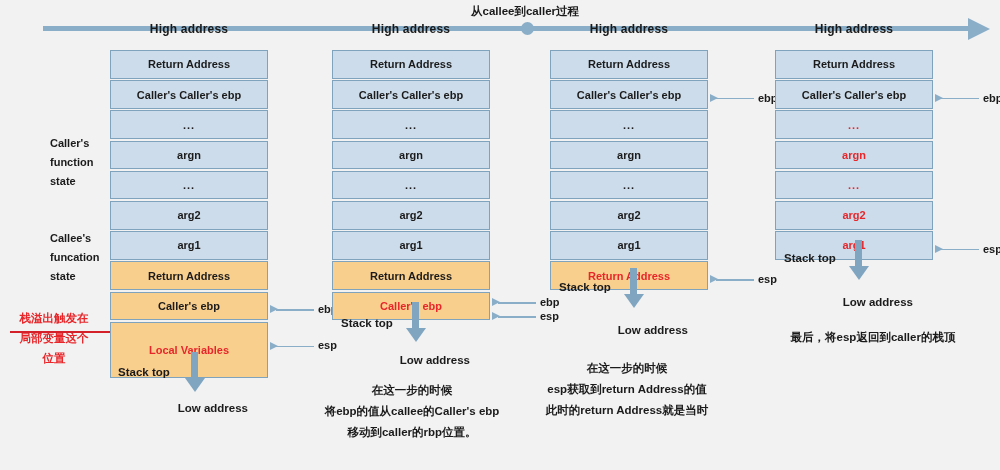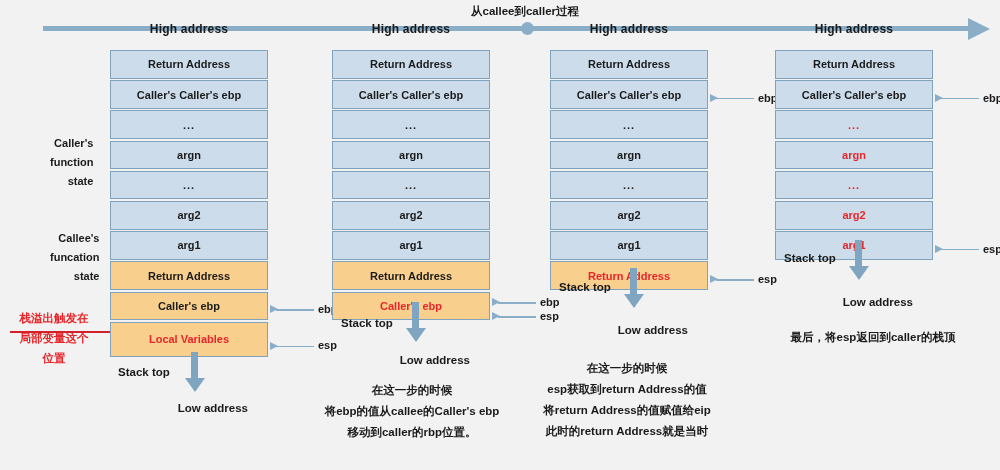--- a/index.html
+++ b/index.html
@@ -46,37 +46,37 @@
     height:28.7px;
     border:1.4px solid #7fa3bd;
     display:flex;align-items:center;justify-content:center;
     font-size:11px;font-weight:bold;
     margin-bottom:1.5px;
     white-space:nowrap;
   }
   .cell.blue{background:#ccdcea;color:#1b1b1b;}
   .cell.orange{background:#f9cf8e;color:#1b1b1b;}
   .cell.red{color:#e8262a;}
-  .cell.tall{height:35px;}
+  .cell.tall{height:56px;}
   .cell.dots{letter-spacing:1px;}
 
   
   .reg{
     font-size:11px;font-weight:bold;color:#1a1a1a;
   }
   .reg-line{height:1.6px;background:#8aaec8;}
   .reg-head{
     width:0;height:0;
     border-top:4.5px solid transparent;
     border-bottom:4.5px solid transparent;
     border-right:8px solid #8aaec8;
   }
 
   
-  .grp{font-size:11px;font-weight:bold;line-height:19px;text-align:right;}
+  .grp{font-size:11px;font-weight:bold;line-height:19px;text-align:left;}
 
   
   .stacktop{font-size:11.5px;font-weight:bold;padding-left:8px;}
   .lowaddr{font-size:11.5px;font-weight:bold;text-align:right;width:120px;}
 
   
   .down-shaft{width:7px;background:#7fa5c1;}
   .down-head{
     width:0;height:0;
     border-left:10px solid transparent;
@@ -198,21 +198,20 @@
     <div class="abs reg-head" style="left: 710px; top: 275.25px; transform: rotate(180deg);"></div>
     <div class="abs reg-line" style="left: 716px; top: 278.95px; width: 38px;"></div>
     <div class="abs reg" style="left: 758px; top: 272.75px;">esp</div>
     <div class="abs stacktop" style="left: 551px; top: 281px;">Stack top</div>
     <div class="abs down-shaft" style="left: 630px; top: 268px; height: 26px;"></div>
     <div class="abs down-head" style="left: 623.5px; top: 294px;"></div>
     <div class="abs lowaddr" style="left: 568px; top: 324px;">Low address</div>
     <div class="abs caption" style="left: 487px; top: 358px; width: 280px;">
       <div>在这一步的时候</div>
       <div>esp获取到return Address的值</div>
-      <div>将return Address的值赋值给eip</div>
       <div>此时的return Address就是当时</div>
     </div>
     <div class="abs col-header" style="left: 775px;">High address</div>
     <div class="abs stack" style="left: 775px;">
       <div class="cell blue">Return Address</div>
       <div class="cell blue">Caller's Caller's ebp</div>
       <div class="cell blue red dots">...</div>
       <div class="cell blue red">argn</div>
       <div class="cell blue red dots">...</div>
       <div class="cell blue red">arg2</div>

